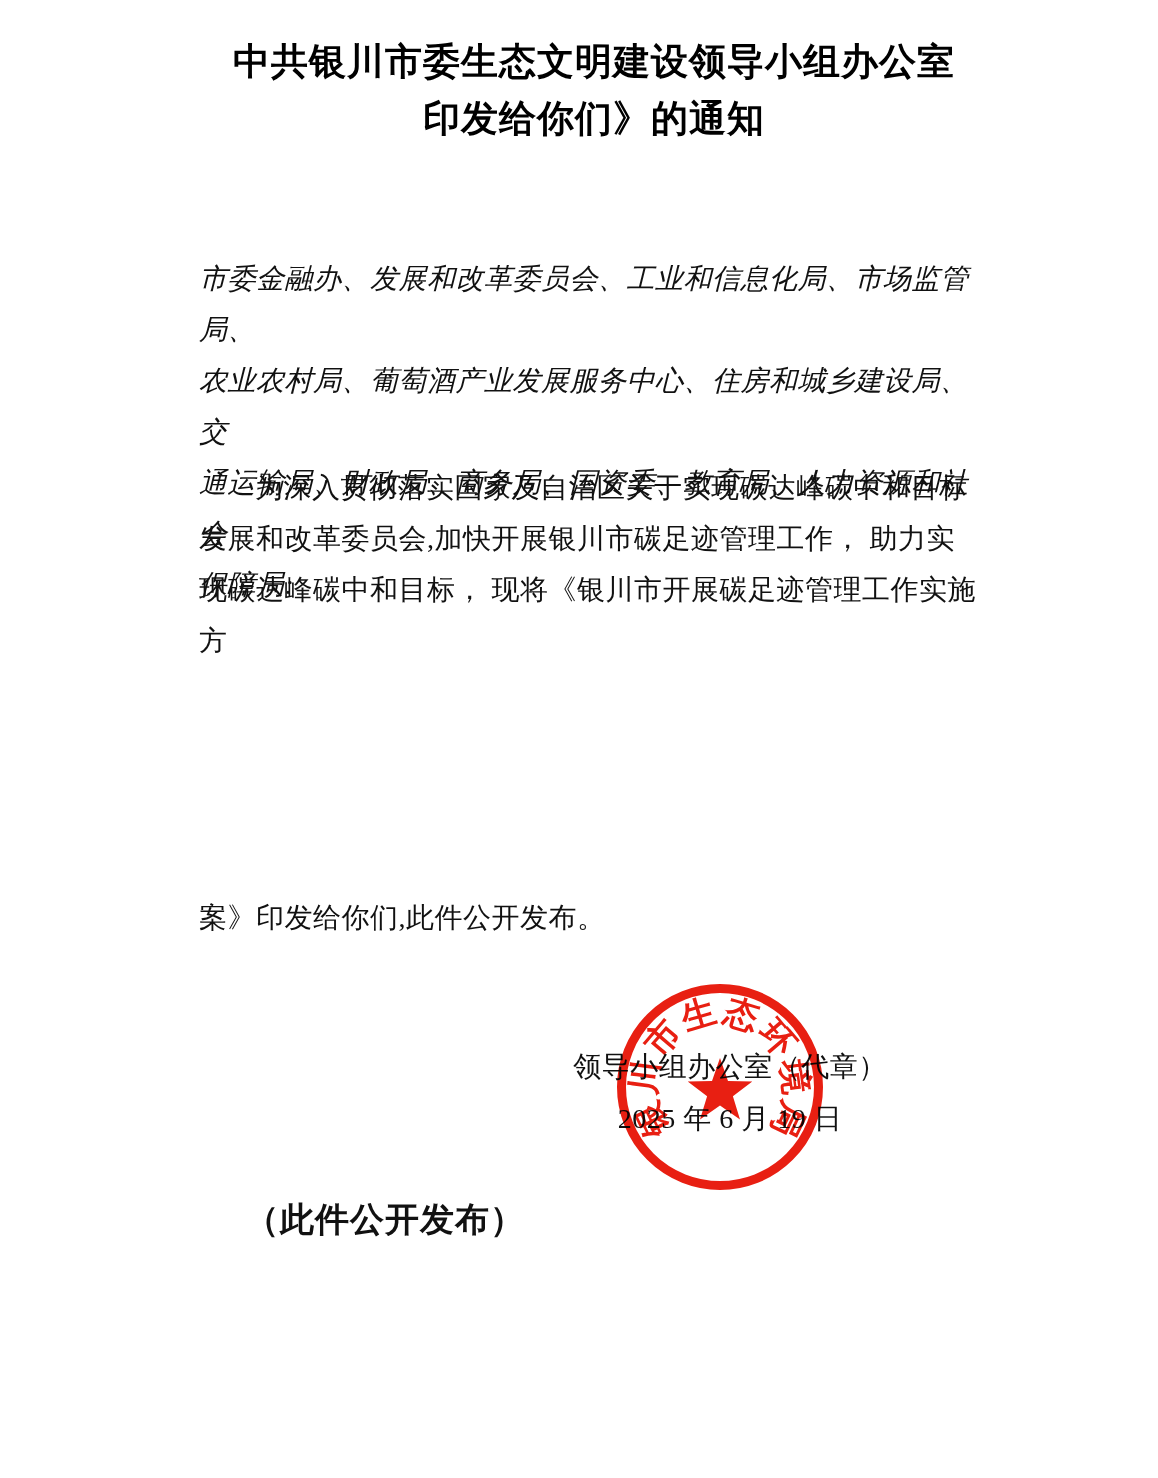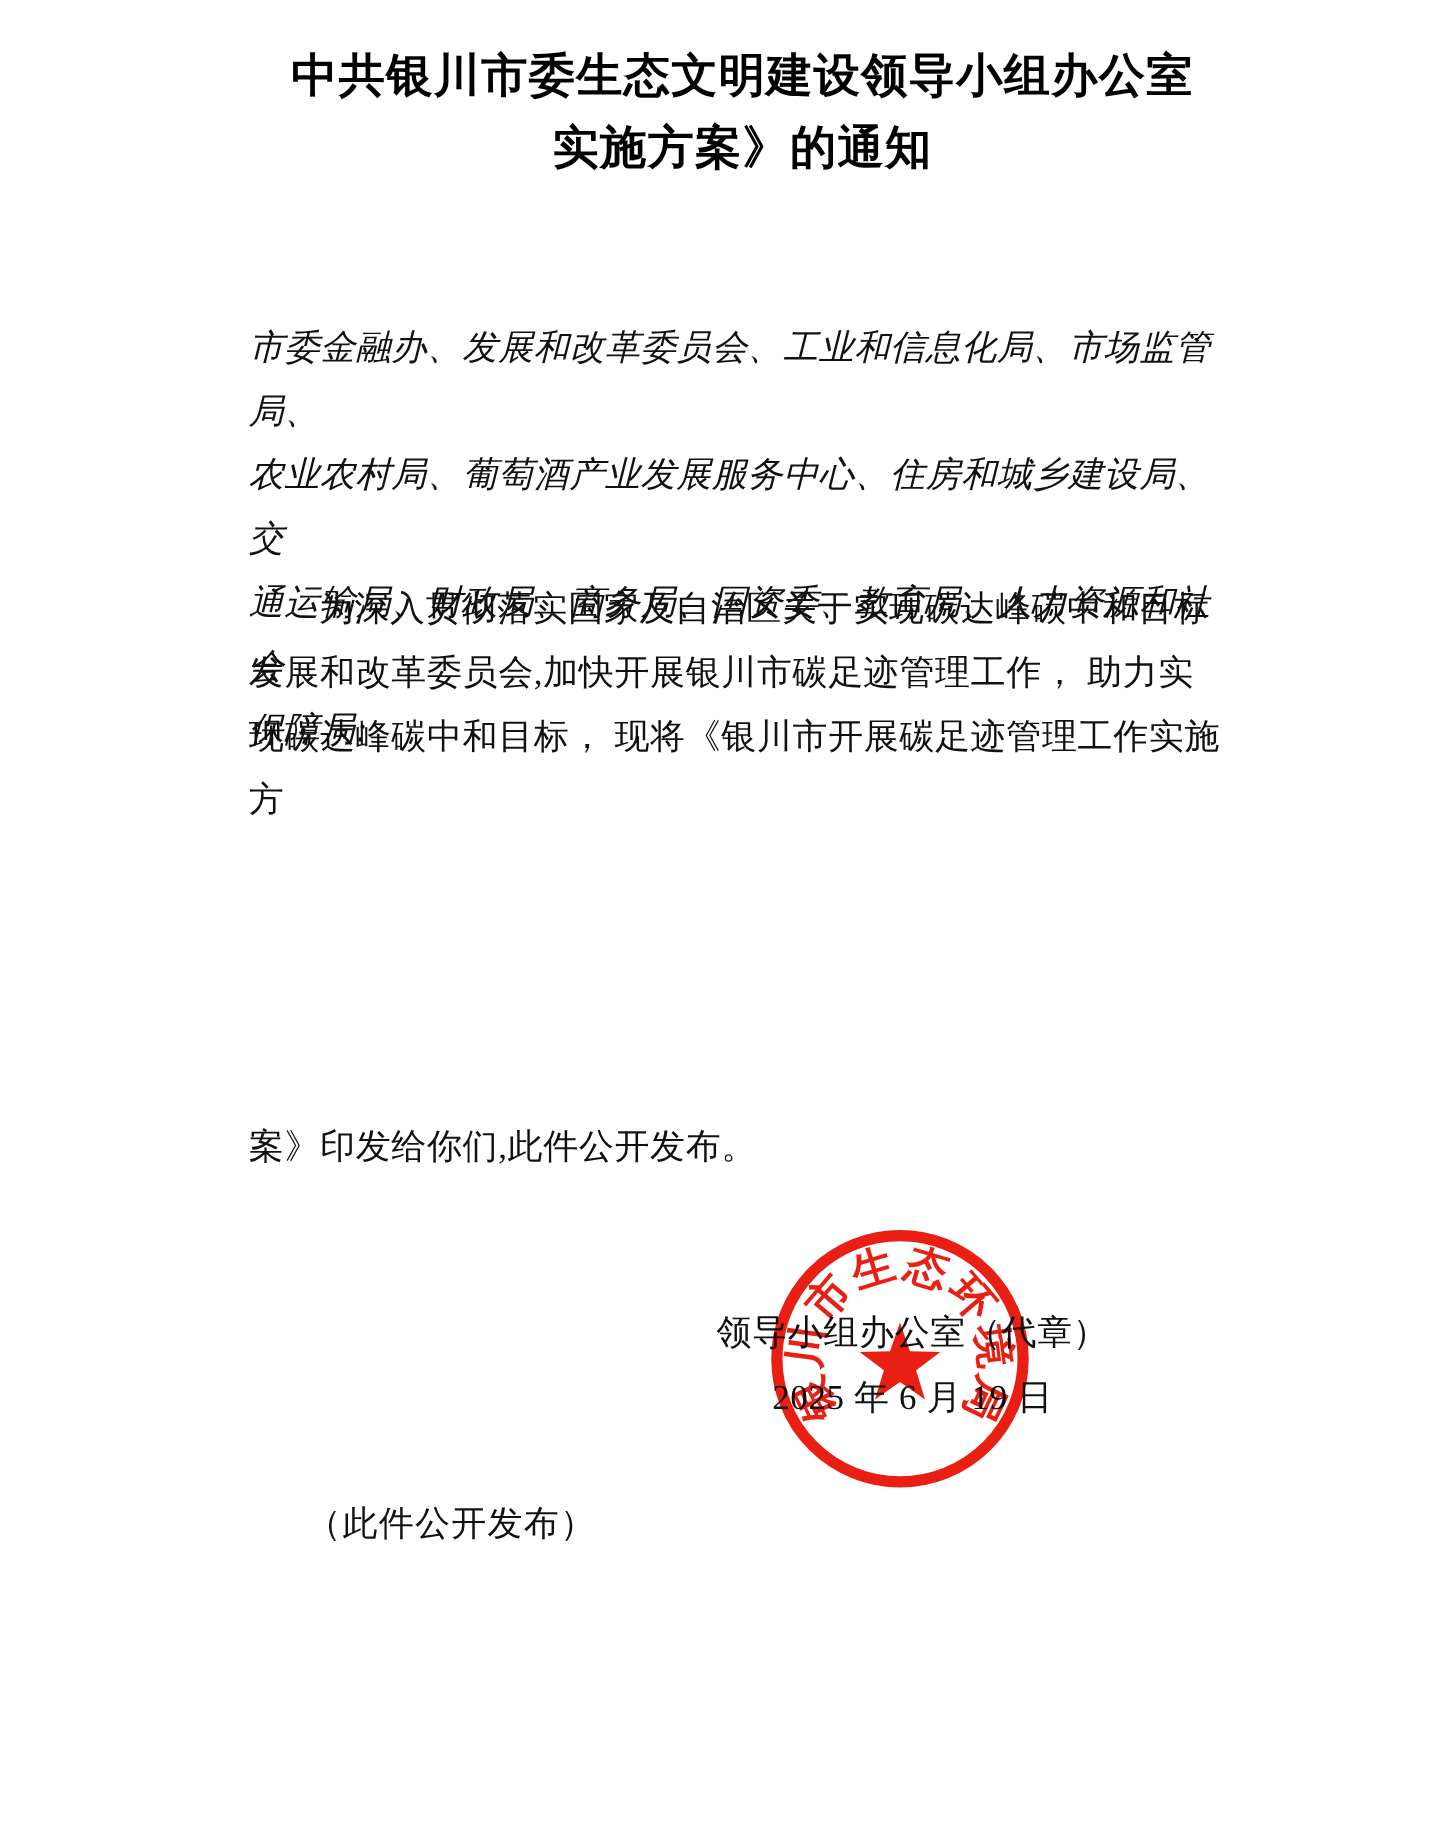--- a/index.html
+++ b/index.html
@@ -47,23 +47,24 @@
     width: 404px;
     text-align: center;
     font-size: 28px;
     line-height: 52px;
     letter-spacing: 0.5px;
   }
   .publish-note {
     position: absolute;
     left: 245px;
     top: 1194px;
-    font-size: 28px;
+    font-size: 34px;
     line-height: 52px;
     letter-spacing: 1px;
+    font-weight: bold;
   }
   .seal {
     position: absolute;
     left: 610px;
     top: 977px;
     width: 220px;
     height: 220px;
     mix-blend-mode: multiply;
   }
   .seal text {
@@ -71,21 +72,21 @@
     font-weight: 700;
   }
 </style>
 </head>
 <body>
 
 <div class="page">
 
   <header class="doc-title">
     <div>中共银川市委生态文明建设领导小组办公室</div>
-    <div>实施方案》的通知</div>
+    <div>印发给你们》的通知</div>
   </header>
 
   <section class="doc-body recipients-block">
     <div class="body-line">市委金融办、发展和改革委员会、工业和信息化局、市场监管局、</div>
     <div class="body-line">农业农村局、葡萄酒产业发展服务中心、住房和城乡建设局、交</div>
     <div class="body-line">通运输局、财政局、商务局、国资委、教育局、人力资源和社会</div>
     <div class="body-line">保障局:</div>
   </section>
 
   <section class="doc-body paragraph-block">

